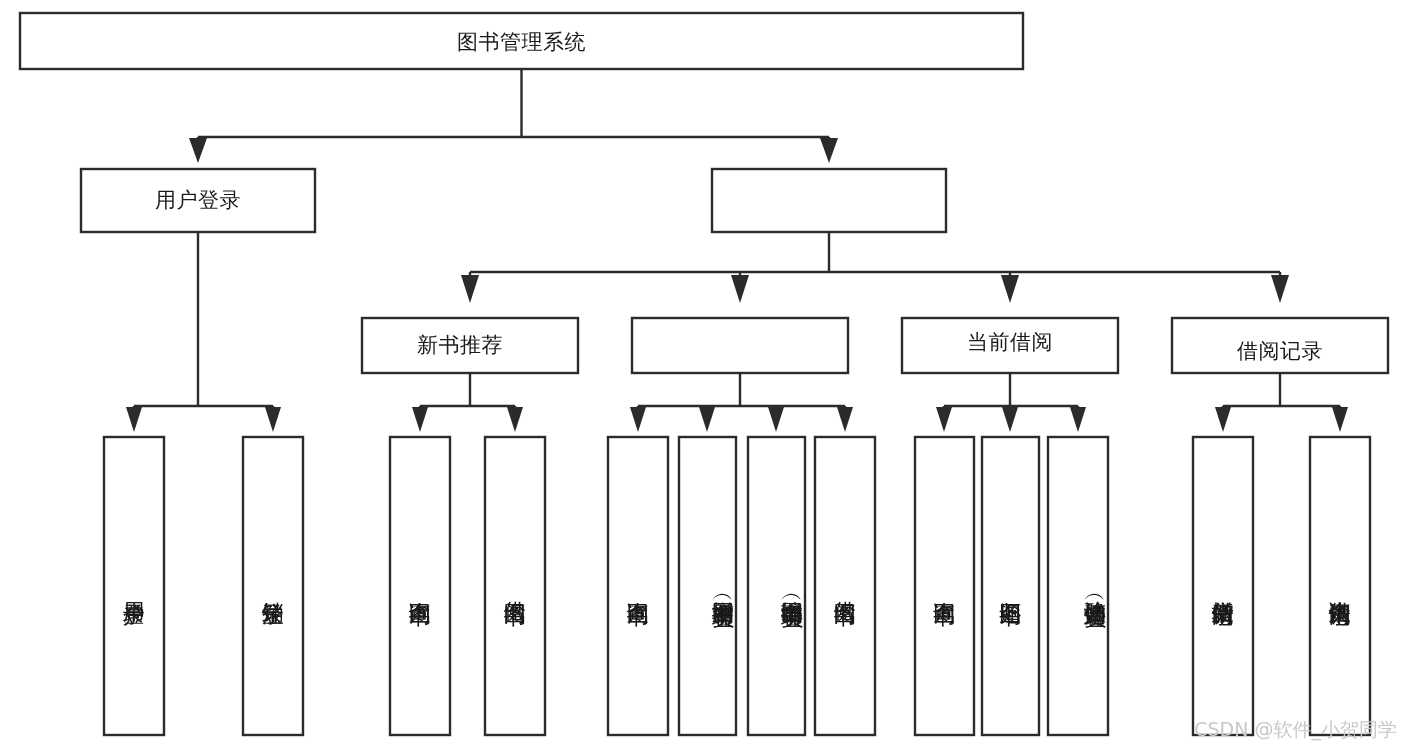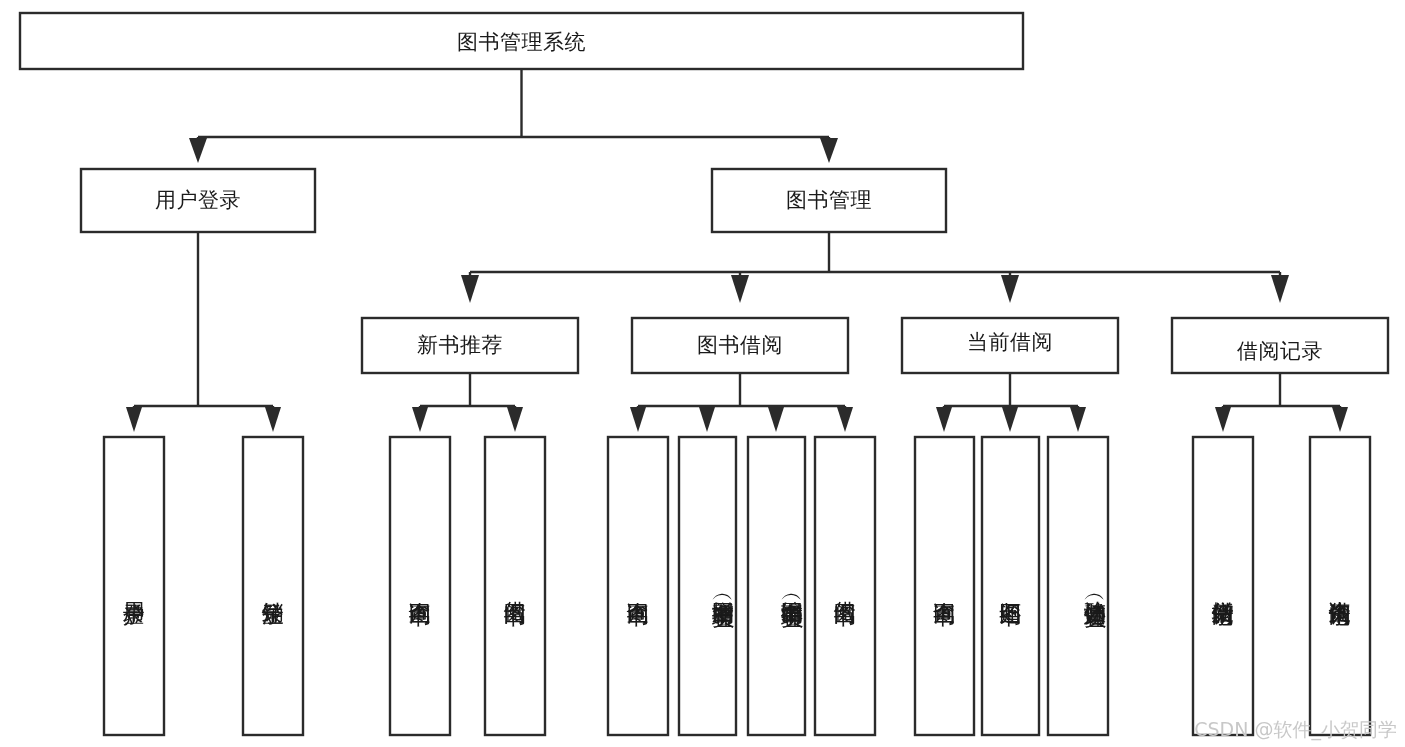--- a/index.html
+++ b/index.html
@@ -196,24 +196,22 @@
     <rect class="node-box-leaf" x="915" y="437" width="59" height="298"></rect>
     <rect class="node-box-leaf" x="982" y="437" width="57" height="298"></rect>
     <rect class="node-box-leaf" x="1048" y="437" width="60" height="298"></rect>
     <rect class="node-box-leaf" x="1193" y="437" width="60" height="298"></rect>
     <rect class="node-box-leaf" x="1310" y="437" width="60" height="298"></rect>
   </svg>
 
   <div class="node-label" style="left:20px;  top:13px;  width:1003px; height:60px;">图书管理系统</div>
 
   <div class="node-label" style="left:81px;  top:169px; width:234px; height:63px;">用户登录</div>
-  <div class="node-label" style="left:712px; top:169px; width:234px; height:63px;">图书管理</div>
 
   <div class="node-label" style="left:362px;  top:318px; width:196px; height:55px;">新书推荐</div>
-  <div class="node-label" style="left:632px;  top:318px; width:216px; height:55px;">图书借阅</div>
   <div class="node-label" style="left:902px;  top:318px; width:216px; height:49px;text-align:right;">当前借阅</div>
   <div class="node-label" style="left:1172px; top:318px; width:216px; height:68px;">借阅记录</div>
 
   <div class="node-label-vertical" style="left:104px;  top:437px; width:60px; height:298px;">用户登录</div>
   <div class="node-label-vertical" style="left:243px;  top:437px; width:60px; height:298px;">注销登录</div>
   <div class="node-label-vertical" style="left:390px;  top:437px; width:60px; height:298px;">查询图书</div>
   <div class="node-label-vertical" style="left:485px;  top:437px; width:60px; height:298px;">借阅图书</div>
   <div class="node-label-vertical" style="left:608px;  top:437px; width:60px; height:298px;">查询图书</div>
   <div class="node-label-vertical" style="left:679px;  top:443px; width:57px; height:288px; align-items:flex-start;">新增图书（管理员）</div>
   <div class="node-label-vertical" style="left:748px;  top:443px; width:57px; height:288px; align-items:flex-start;">编辑图书（管理员）</div>

